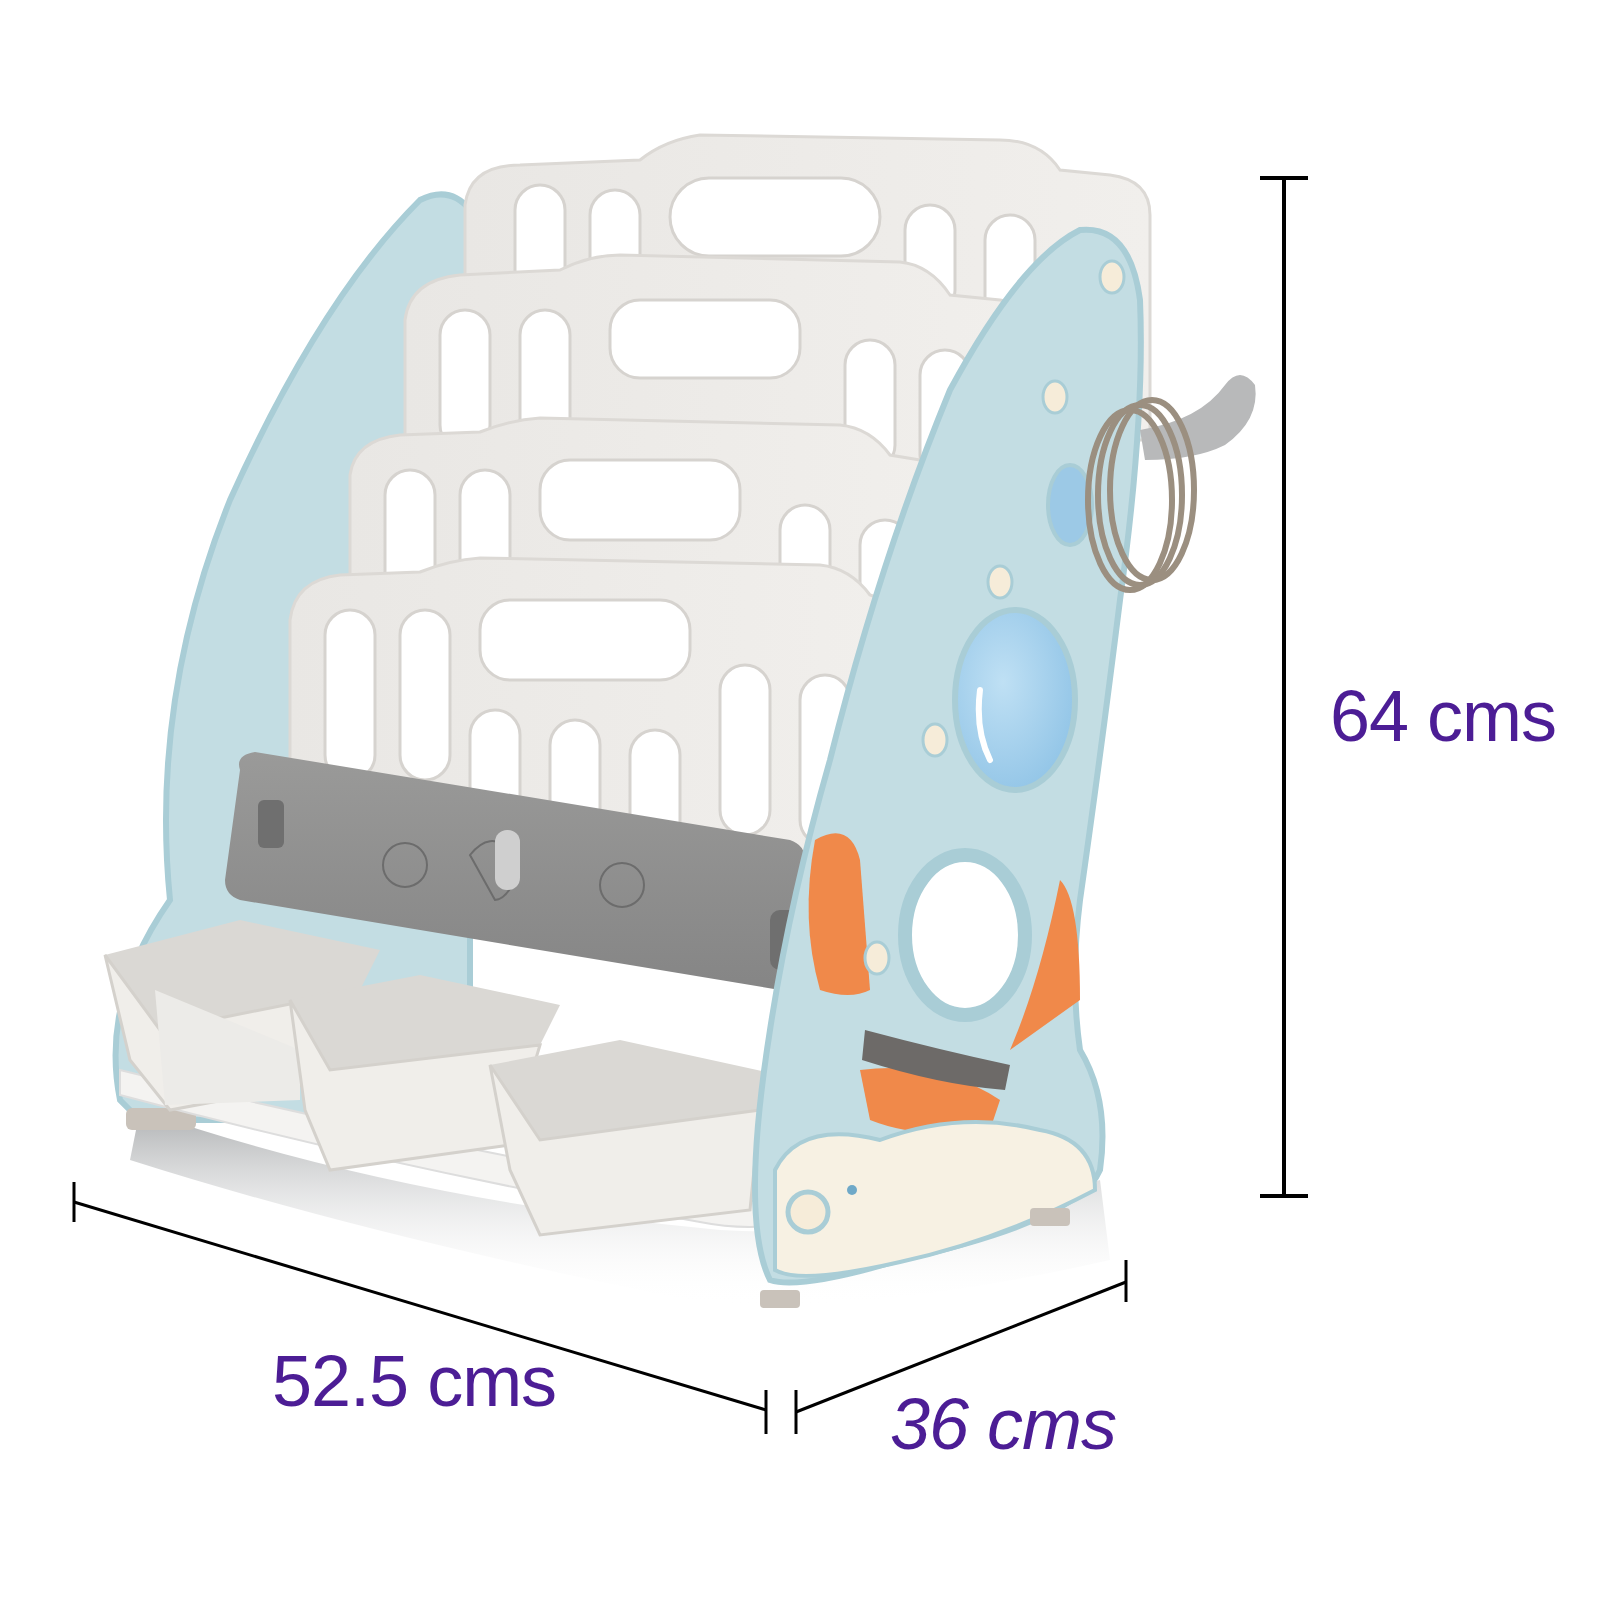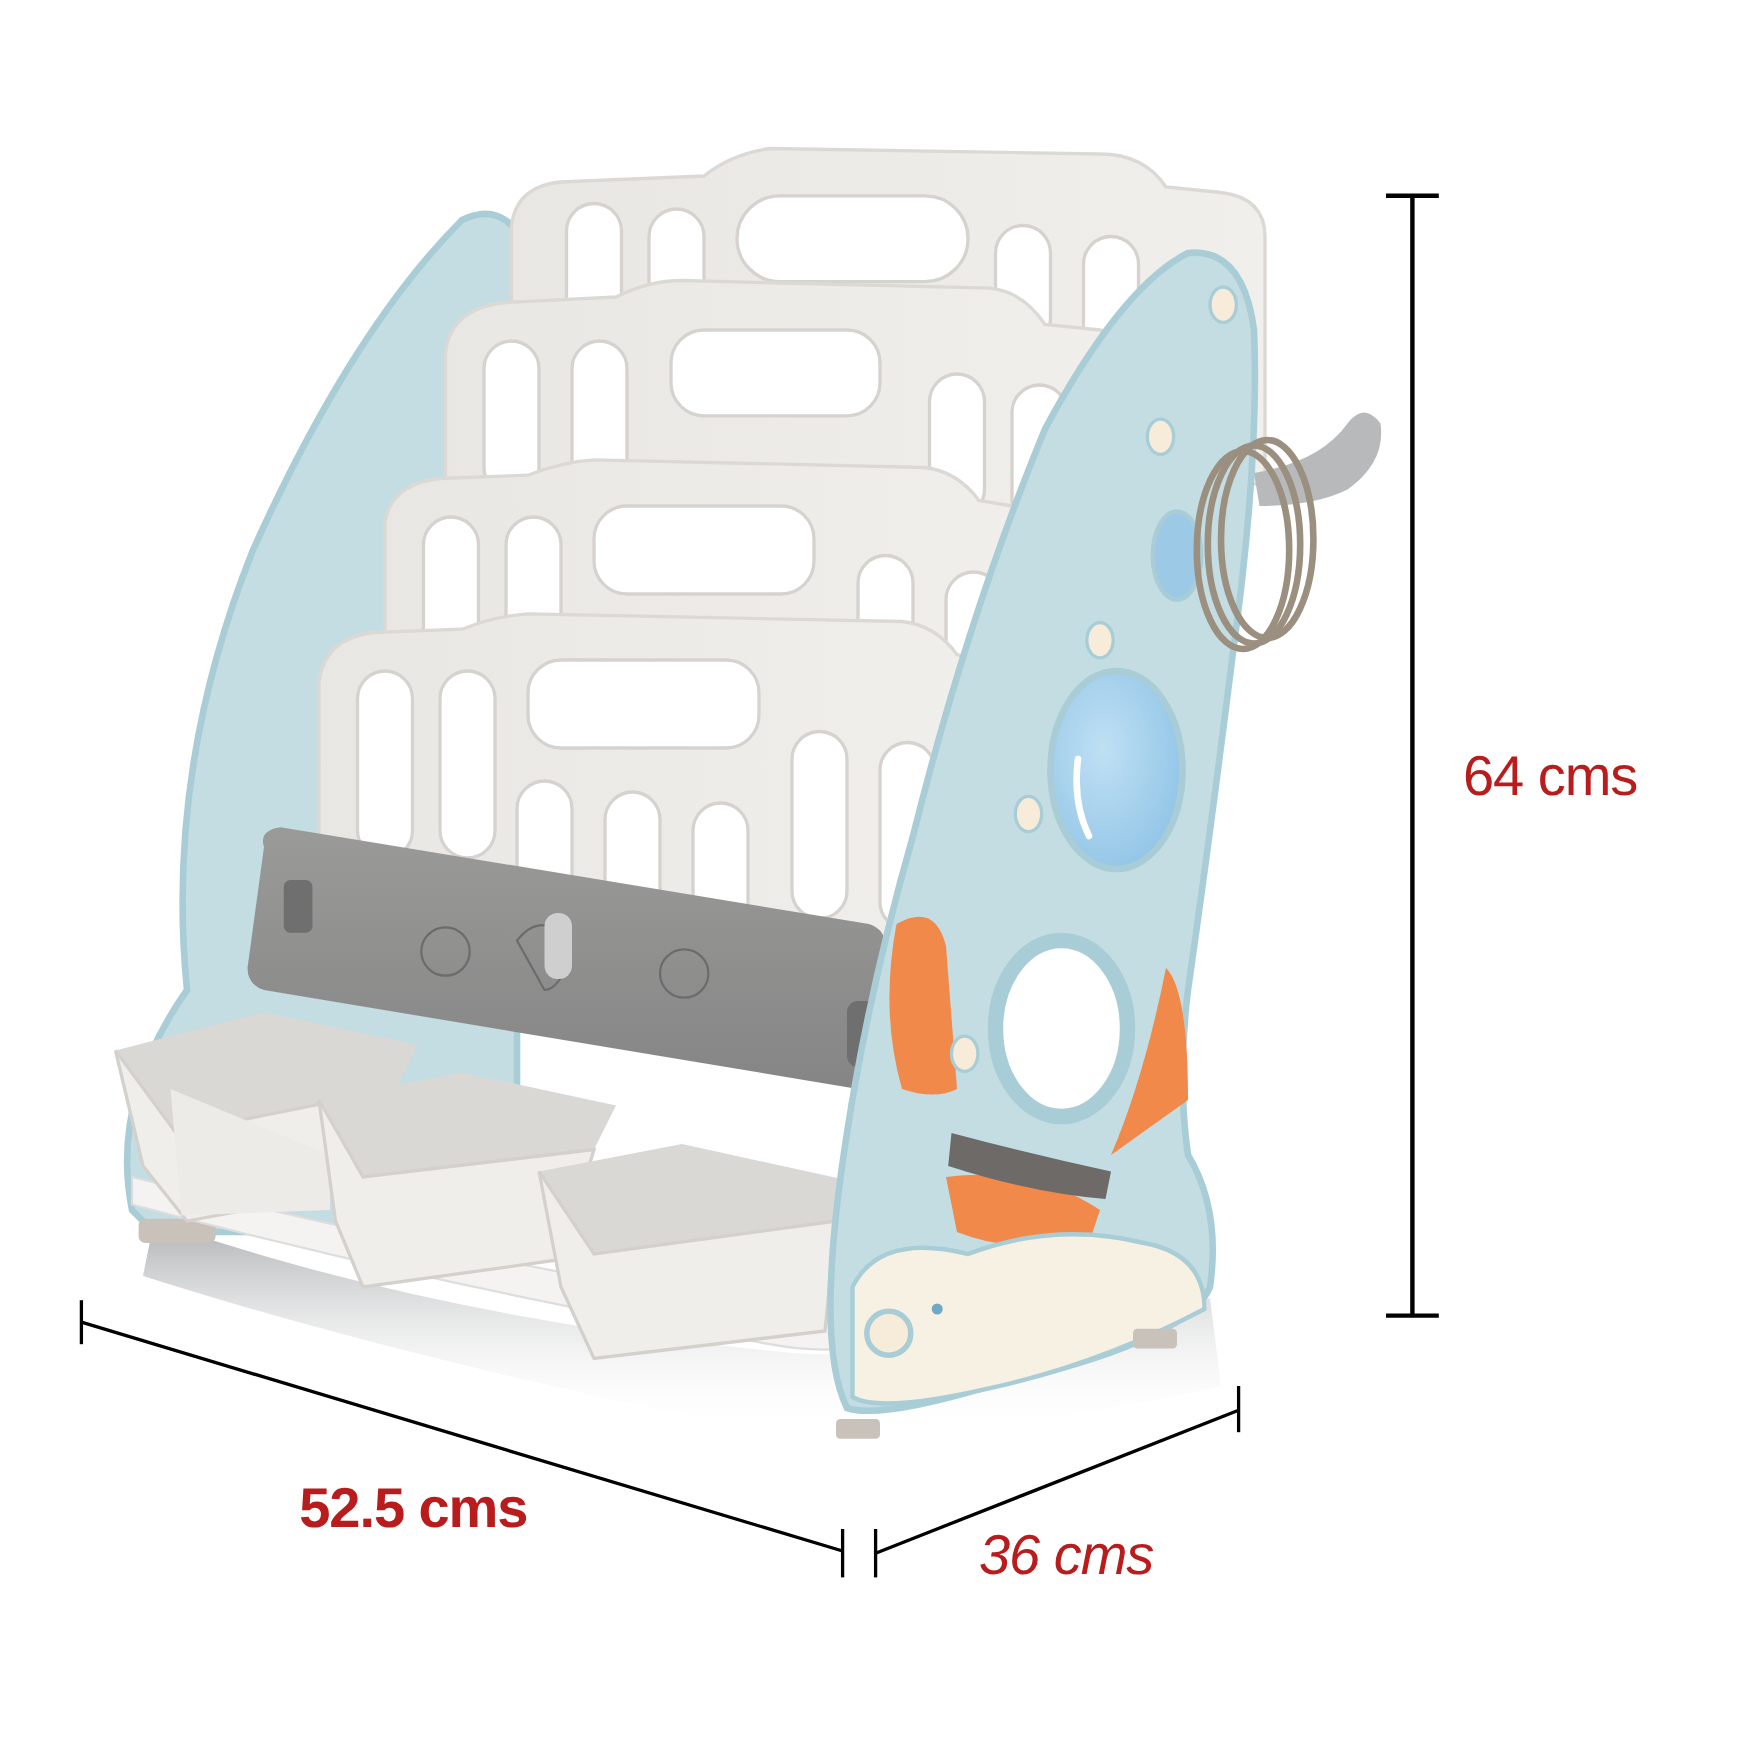--- a/index.html
+++ b/index.html
@@ -1,23 +1,23 @@
 <!DOCTYPE html>
 <html><head>
 <meta charset="utf-8">
 <style>
   html, body { margin: 0; padding: 0; background: #ffffff; }
   body { width: 1600px; height: 1600px; position: relative; overflow: hidden; font-family: "Liberation Sans", sans-serif; }
   #stage { position: absolute; left: 0; top: 0; width: 1600px; height: 1600px; }
   .dim-label {
-    position: absolute; color: #b91c1c; font-family: "Liberation Sans", sans-serif;
-    font-size: 51px; line-height: 1; white-space: nowrap; letter-spacing: -1px;
+    position: absolute; color: #4c1d95; font-family: "Liberation Sans", sans-serif;
+    font-size: 72px; line-height: 1; white-space: nowrap; letter-spacing: -1px;
   }
   #label-height { left: 1330px; top: 680px; }
-  #label-width { left: 272px; top: 1345px; font-weight: bold; }
+  #label-width { left: 272px; top: 1345px; }
   #label-depth { left: 890px; top: 1388px; font-style: italic; }
 </style>
 </head>
 <body>
 
 <div id="stage">
 <svg width="1600" height="1600" viewBox="0 0 1600 1600" xmlns="http://www.w3.org/2000/svg">
   <defs>
     <linearGradient id="shadowGrad" x1="0" y1="0" x2="0" y2="1">
       <stop offset="0" stop-color="#6b6f72" stop-opacity="0.55"></stop>

